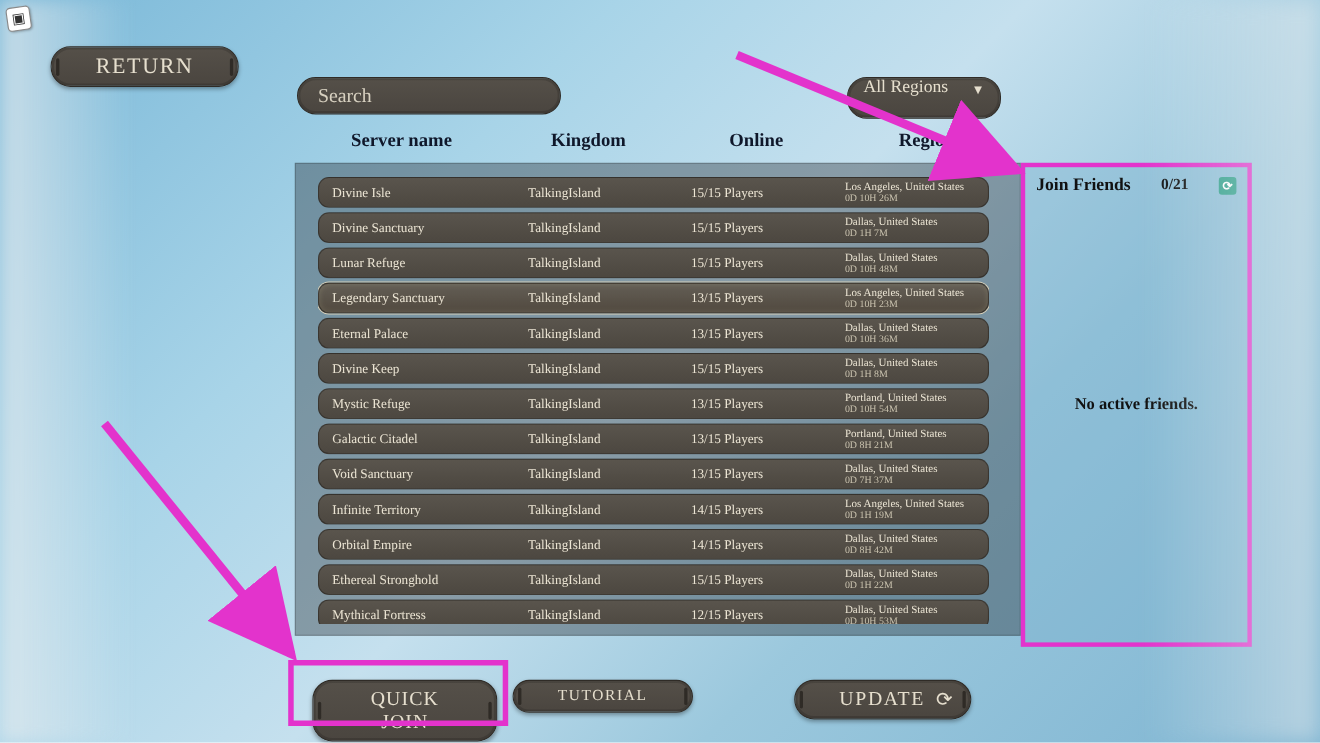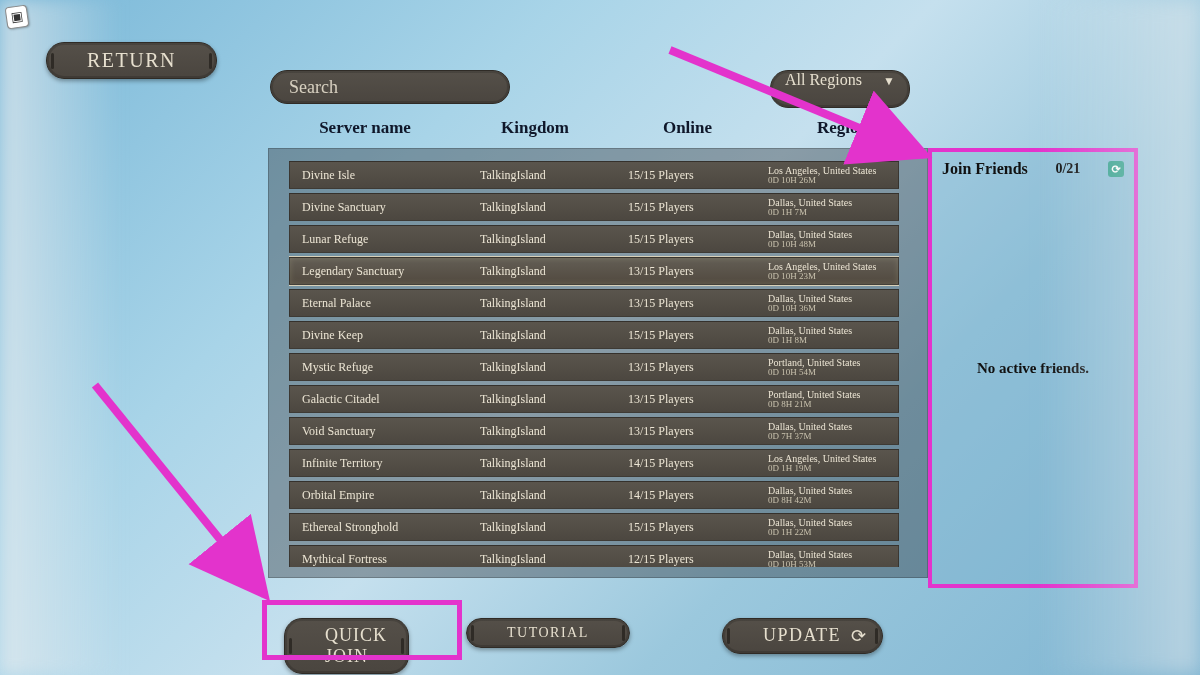--- a/index.html
+++ b/index.html
@@ -74,21 +74,21 @@
     overflow:hidden;
   }
   #server-list { position:absolute; top:12px; left:20px; right:28px; bottom:10px; overflow-y:auto; }
   #server-list::-webkit-scrollbar { width:6px; }
   #server-list::-webkit-scrollbar-thumb { background:#2e2a25; border-radius:3px; }
   #server-list::-webkit-scrollbar-track { background:rgba(0,0,0,0.1); }
 
   .server-row {
     height:28px; margin-bottom:4px;
     background: linear-gradient(#5a554d, #4c4740);
-    border-radius:0; display:flex; align-items:center;
+    border-radius:10px; display:flex; align-items:center;
     color:#ece5d4; font-size:12px; cursor:pointer;
     border:1px solid rgba(0,0,0,0.3);
     padding:0 12px;
   }
   .server-row.sel { box-shadow: 0 0 0 1px #d8d0b8, inset 0 0 6px rgba(255,255,200,0.15); background:linear-gradient(#635e55,#51493f); }
   .server-row .c1{ width:178px; }
   .server-row .c2{ width:148px; }
   .server-row .c3{ width:140px; }
   .server-row .c4{ flex:1; font-size:10px; line-height:1.1; }
   .server-row .c4 .l2{ display:block; color:#c9c2ae; font-size:9px; }
@@ -98,21 +98,21 @@
     position:absolute; top:148px; left:928px; width:210px; height:440px;
     background: rgba(120,175,205,0.38); border:4px solid #e333cc;
     padding:8px 10px;
   }
   #friends-hdr { display:flex; justify-content:space-between; align-items:center; font-weight:bold; color:#111; font-size:16px; }
   #friends-count { font-size:14px; font-weight:bold; }
   #refresh-friends { width:16px; height:16px; background:#2fa08a; border-radius:3px; display:flex; align-items:center; justify-content:center; color:#fff; font-size:11px; cursor:pointer; }
   #friends-body { position:absolute; top:50%; left:0; right:0; text-align:center; font-weight:bold; color:#111; font-size:15px; transform:translateY(-50%); }
 
   
-  #quickjoin-btn { position:absolute; top:618px; left:284px; width:125px; text-align:center; font-size:18px; letter-spacing:1px; font-variant:small-caps; }
+  #quickjoin-btn { position:absolute; top:618px; left:284px; width:168px; text-align:center; font-size:18px; letter-spacing:1px; font-variant:small-caps; }
   #tutorial-btn  { position:absolute; top:618px; left:466px; font-variant:small-caps; letter-spacing:1.5px; font-size:14px; }
   #update-btn    { position:absolute; top:618px; left:722px; font-variant:small-caps; letter-spacing:1.5px; font-size:18px; display:flex; align-items:flex-start; gap:10px; padding-right:14px;}
   #update-btn .ref-ic { font-size:18px; }
 
   
   .annot-box { position:absolute; border:5px solid #e333cc; pointer-events:none; z-index:40; }
   #annot-quickjoin { top:600px; left:262px; width:200px; height:60px; }
   .arrow { position:absolute; z-index:41; pointer-events:none; }
 </style>
 </head>

